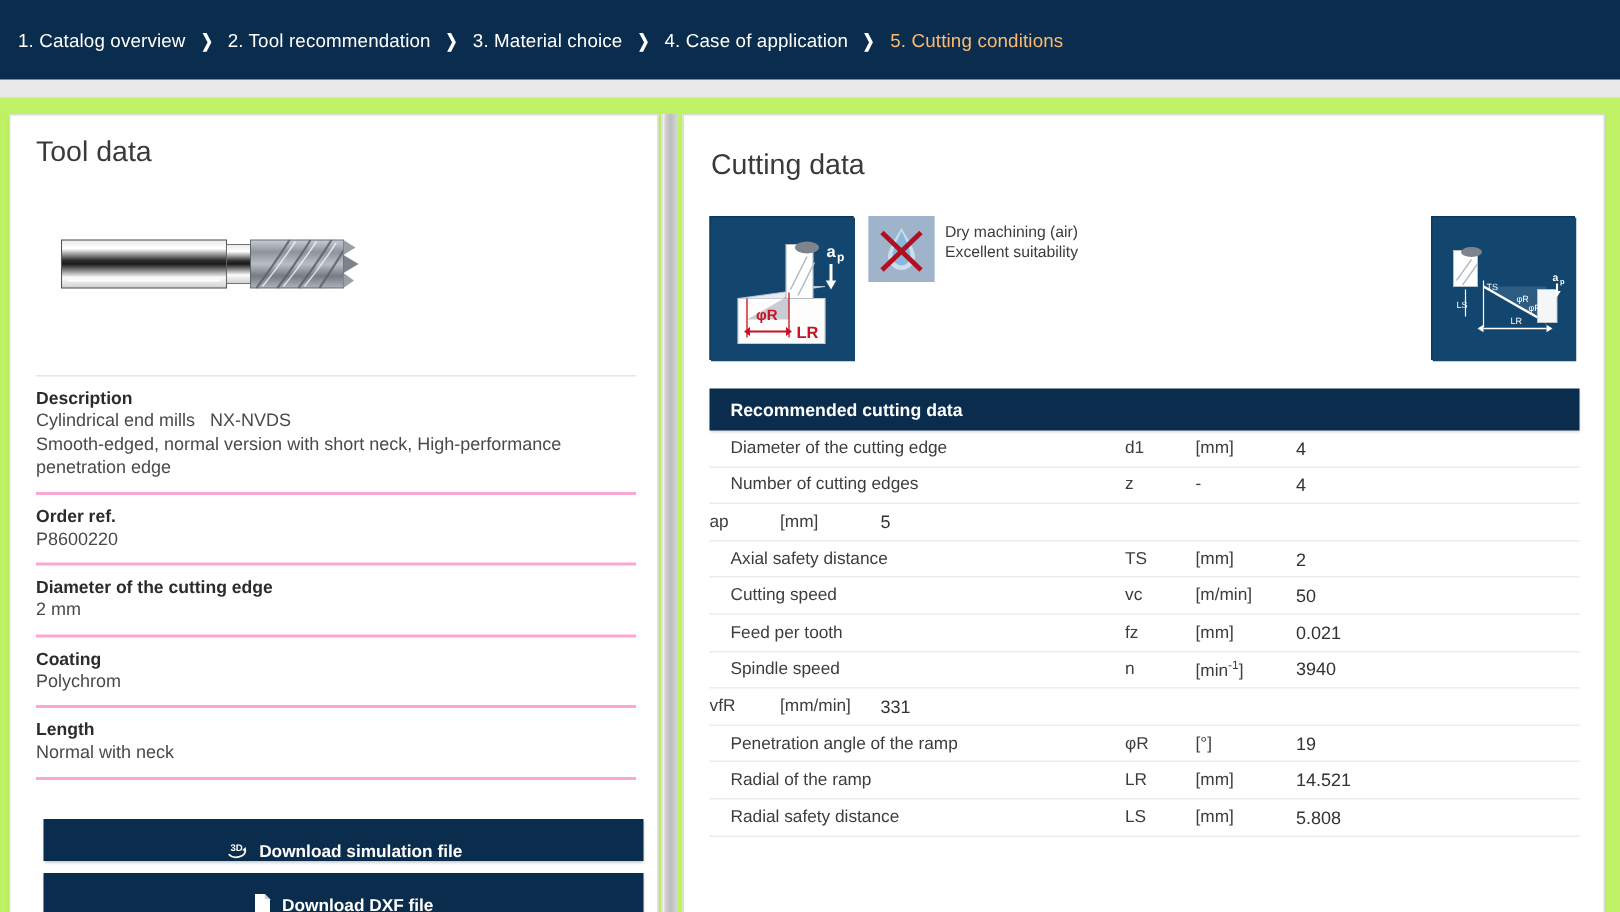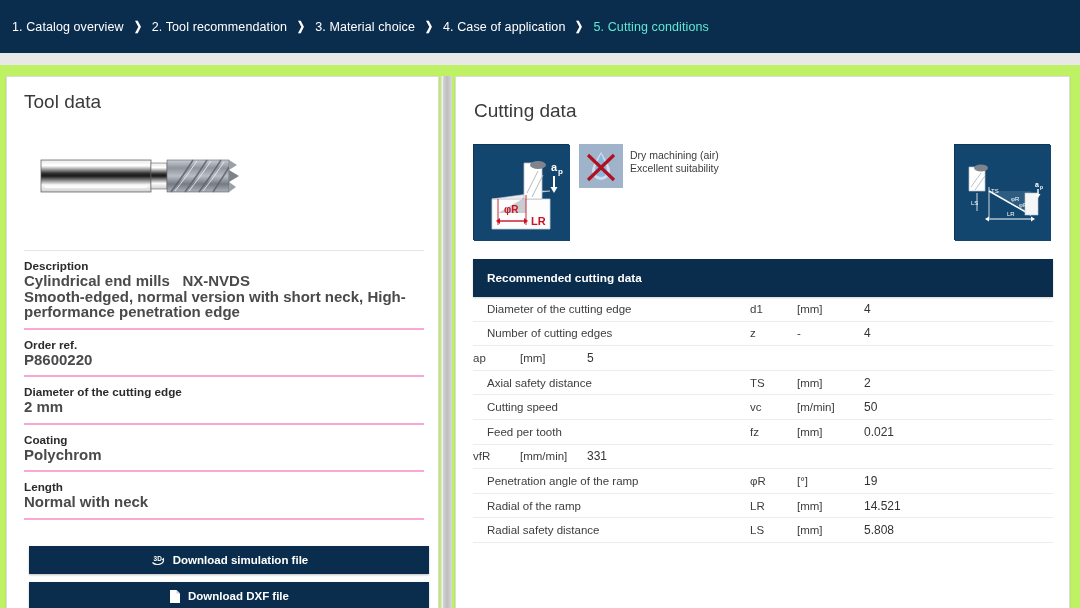--- a/index.html
+++ b/index.html
@@ -11,28 +11,28 @@
   }
 
   
   .topbar {
     position: absolute; left: 0; top: 0;
     width: 1080px; height: 53px;
     background: #0b2d4d;
     display: flex; align-items: center;
     padding-left: 12px;
   }
-  .crumbs { display: flex; }
+  .crumbs { display: flex; align-items: center; }
   .crumb {
     color: #ffffff;
     font-size: 12.5px;
     white-space: nowrap;
     letter-spacing: .1px;
   }
-  .crumb.active { color: #5eead4; }
+  .crumb.active { color: #fdba74; }
   .crumb-sep {
     color: #ffffff;
     font-size: 12px;
     font-weight: bold;
     margin: 0 9px;
     line-height: 1;
     transform: scaleX(.8);
   }
 
   
@@ -85,26 +85,26 @@
   .spec {
     padding: 7px 0 8px 0;
     border-bottom: 2px solid #f9a8d4;
   }
   .spec:first-child { border-top: 1px solid #e6e6e6; }
   .spec-label {
     font-size: 11.7px; font-weight: bold; color: #2b2b2b;
     line-height: 15px;
   }
   .spec-value {
-    font-size: 15px; color: #4a4a4a; line-height: 15.5px; font-weight: bold;
+    font-size: 12px; color: #4a4a4a; line-height: 15.5px;
   }
 
   .btn-stack { position: absolute; left: 22px; top: 469px; width: 400px; }
   .btn {
-    display: flex; align-items: center; justify-content: center;
+    display: flex; align-items: flex-end; justify-content: center;
     height: 28px;
     background: #0b2d4d;
     color: #ffffff;
     font-size: 11.5px;
     font-weight: bold;
     margin-bottom: 8px;
     cursor: pointer;
     box-shadow: 0 1px 2px rgba(0,0,0,.25);
   }
   .btn .ico { margin-right: 7px; display: flex; align-items: center; }
@@ -133,21 +133,21 @@
     font-size: 10.5px; color: #3c3c3c; line-height: 13px;
   }
 
   
   .table { position: absolute; left: 17px; top: 182px; width: 580px; }
   .table-header {
     background: #0b2d4d;
     color: #ffffff;
     font-size: 11.8px;
     font-weight: bold;
-    height: 38px;
+    height: 28px;
     display: flex; align-items: center;
     padding-left: 14px;
     box-shadow: 0 1px 2px rgba(0,0,0,.18);
   }
   .trow {
     display: flex; align-items: center;
     height: 24.6px;
     border-bottom: 1px solid #ececec;
     font-size: 11.5px;
     color: #3d3d3d;
@@ -409,20 +409,26 @@
         <div class="c-val">50</div>
       </div>
 
       <div class="trow">
         <div class="c-name">Feed per tooth</div>
         <div class="c-sym">fz</div>
         <div class="c-unit">[mm]</div>
         <div class="c-val">0.021</div>
       </div>
 
+      <div class="trow">
+        <div class="c-name">Spindle speed</div>
+        <div class="c-sym">n</div>
+        <div class="c-unit"><span>[min</span><sup>-1</sup><span>]</span></div>
+        <div class="c-val">3940</div>
+      </div>
 
       <div class="trow">
         <div class="c-sym">vfR</div>
         <div class="c-unit">[mm/min]</div>
         <div class="c-val">331</div>
       </div>
 
       <div class="trow">
         <div class="c-name">Penetration angle of the ramp</div>
         <div class="c-sym">φR</div>

